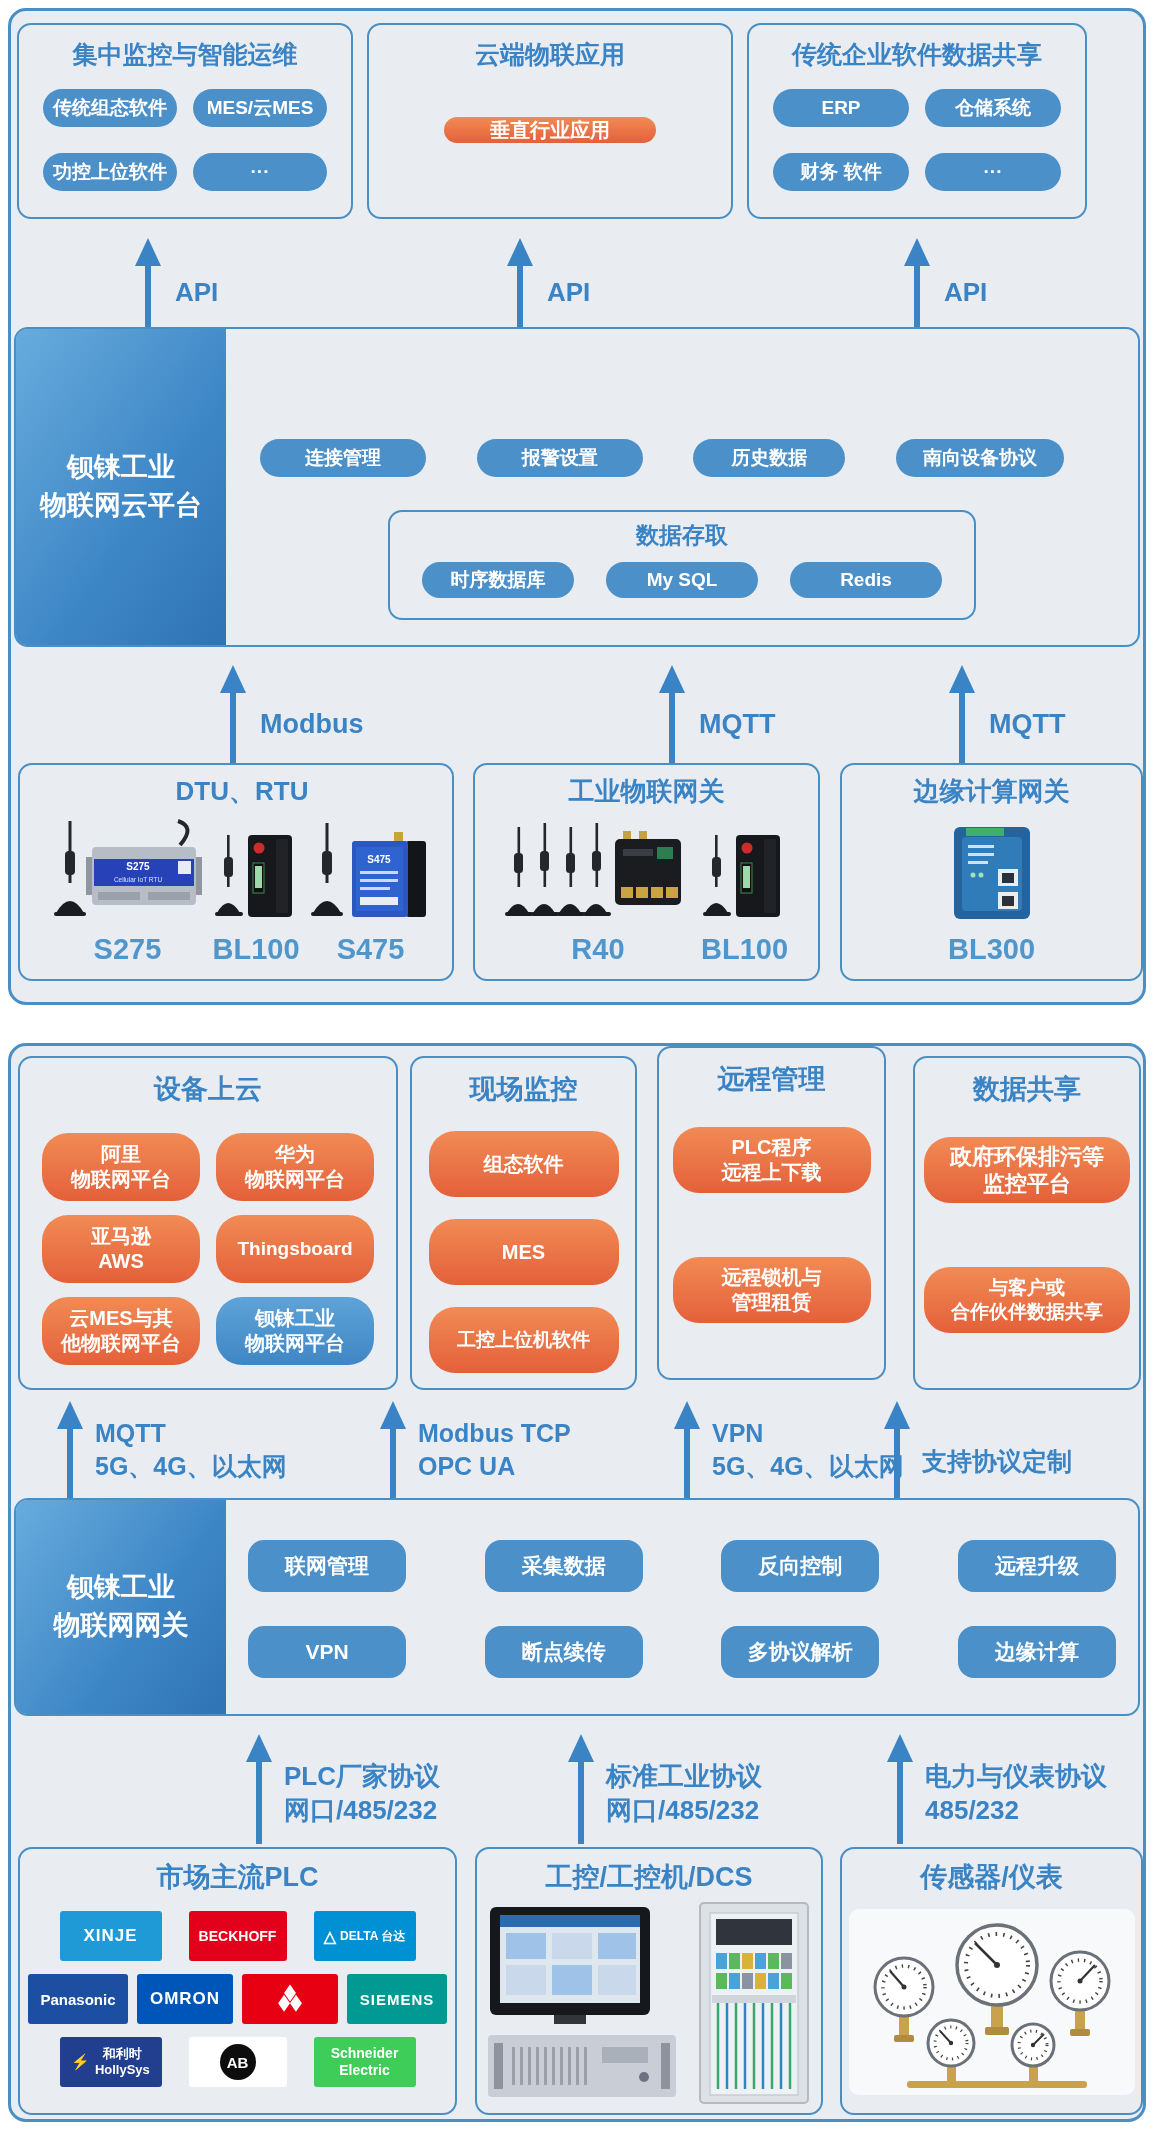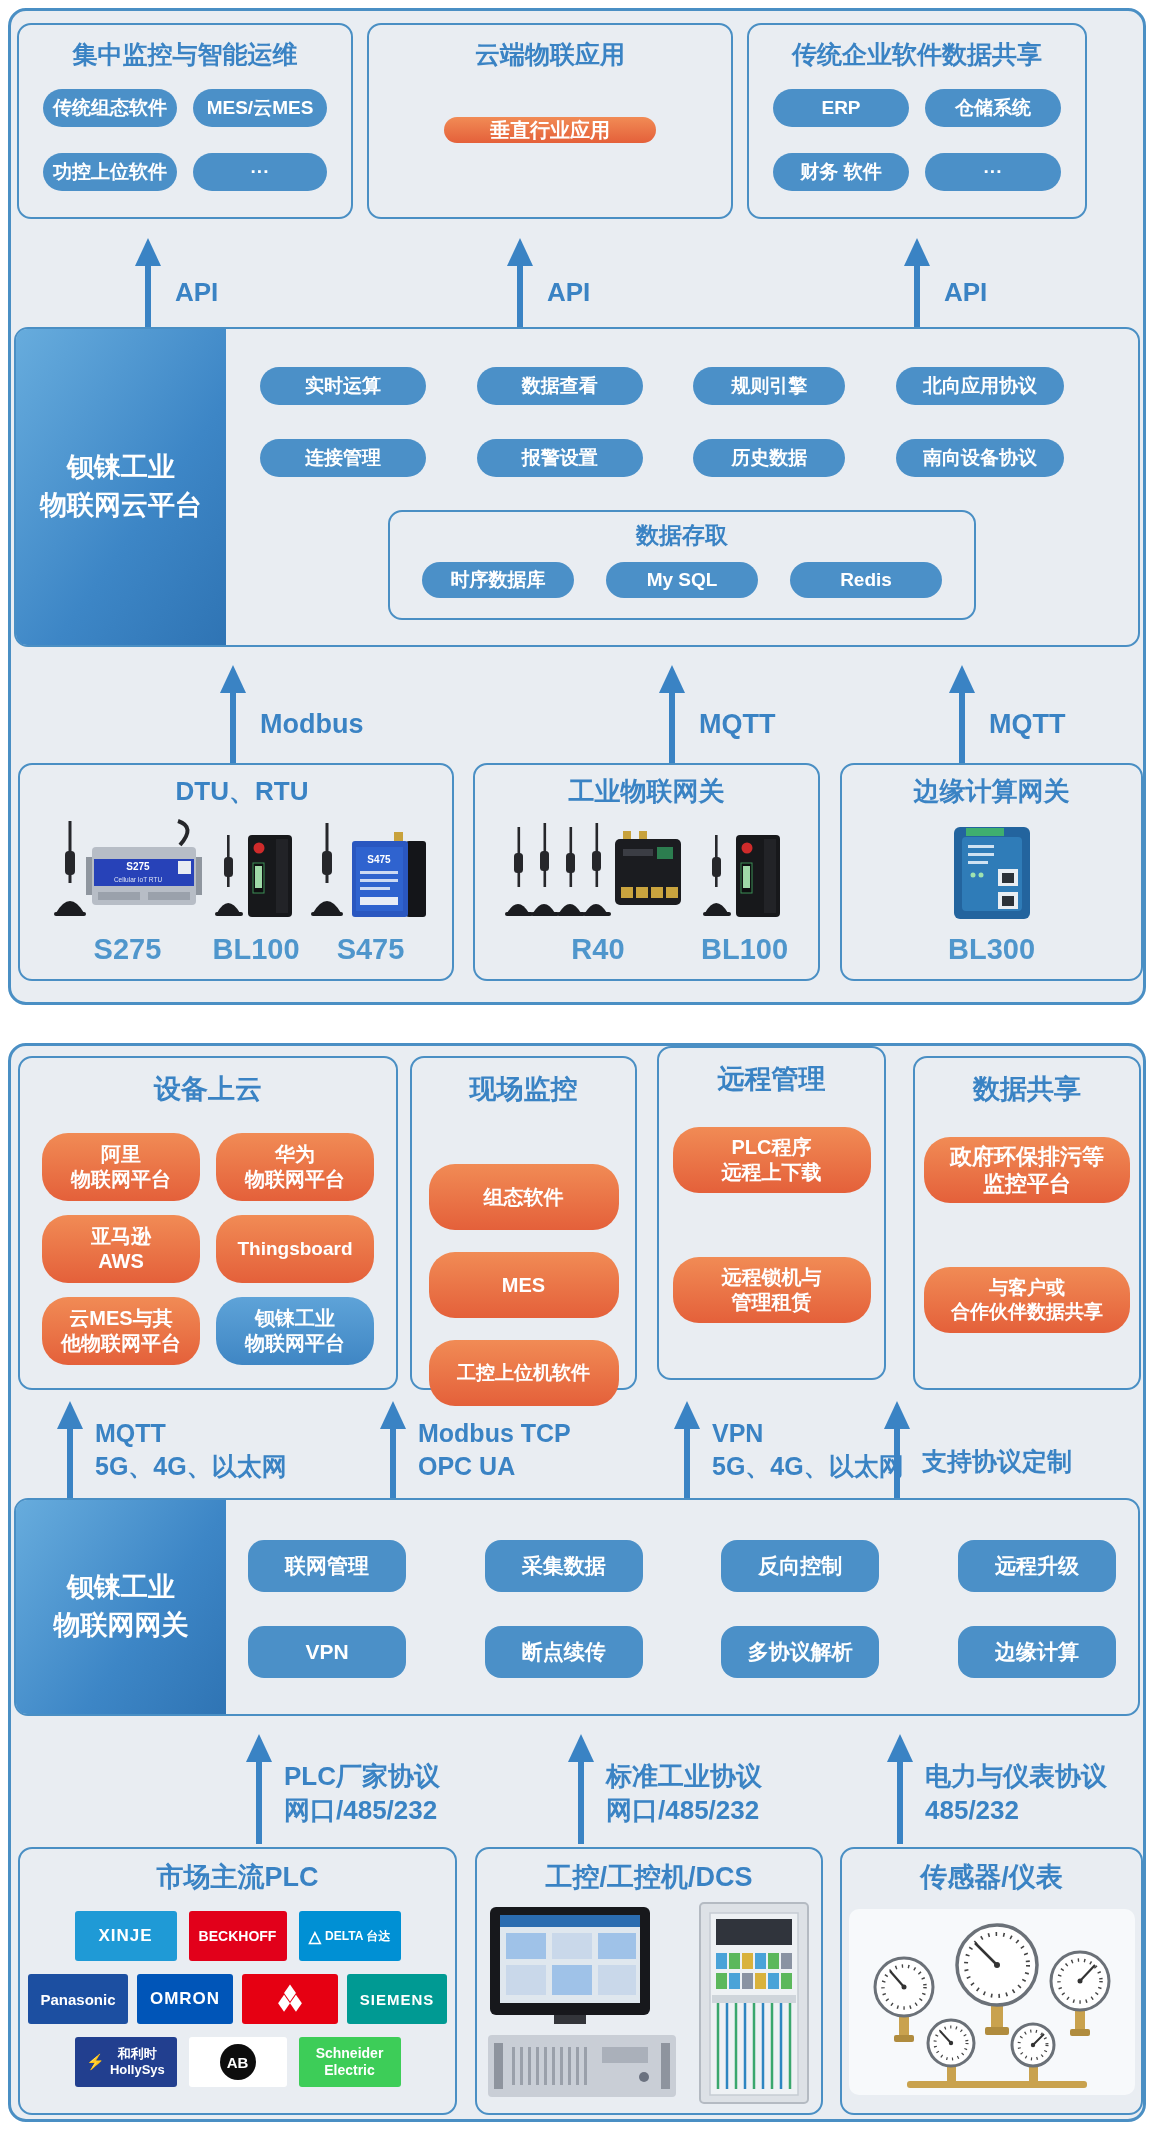--- a/index.html
+++ b/index.html
@@ -43,21 +43,21 @@
 
   .pill2 { background:linear-gradient(180deg,#f18b55,#e4603a); color:#fff; border-radius:26px;
            display:flex; align-items:center; justify-content:center; text-align:center;
            font-size:20px; font-weight:bold; line-height:1.25; }
   .pill2.blue { background:linear-gradient(180deg,#5ea3d8,#3f86c4); }
 
   .gpill { background:#4b90c8; color:#fff; border-radius:16px; width:158px; height:52px;
            display:flex; align-items:center; justify-content:center; font-size:21px; font-weight:bold; }
   .grow { position:absolute; left:22px; right:22px; display:flex; justify-content:space-between;gap:31px; }
 
-  .lrow { display:flex; justify-content:center; gap:12px; margin-top:13px; }
+  .lrow { display:flex; justify-content:center; gap:27px; margin-top:13px; }
   .chip { height:50px; border-radius:3px; display:flex; align-items:center; justify-content:center;
           color:#fff; font-weight:bold; }
 </style>
 </head>
 <body>
 
 <div class="panel" id="panel1">
 
   <div class="box" style="left:6px;top:12px;width:336px;height:196px;">
     <div class="btitle">集中监控与智能运维</div>
@@ -94,26 +94,20 @@
   </div>
   <div class="vgroup" style="left:893px;top:227px;height:89px;">
     <div class="arrow" style="height:89px;"></div>
     <div class="alabel" style="left:40px;top:38px;">API</div>
   </div>
 
   <div class="bigblock" style="top:316px;height:320px;">
     <div class="sidebar pre">钡铼工业
 物联网云平台</div>
     <div class="blockcontent">
-      <div class="prow" style="top:38px;">
-        <div class="pill" style="width:166px;">实时运算</div>
-        <div class="pill" style="width:166px;">数据查看</div>
-        <div class="pill" style="width:152px;">规则引擎</div>
-        <div class="pill" style="width:168px;">北向应用协议</div>
-      </div>
       <div class="prow" style="top:110px;">
         <div class="pill" style="width:166px;">连接管理</div>
         <div class="pill" style="width:166px;">报警设置</div>
         <div class="pill" style="width:152px;">历史数据</div>
         <div class="pill" style="width:168px;">南向设备协议</div>
       </div>
       <div class="box" style="left:162px;top:181px;width:588px;height:110px;">
         <div class="btitle" style="font-size:23px;margin-top:8px;">数据存取</div>
         <div style="display:flex;justify-content:space-evenly;margin-top:11px;">
           <div class="pill" style="width:152px;height:36px;">时序数据库</div>
@@ -289,21 +283,21 @@
       <div class="pill2 pre" style="height:68px;">云MES与其
 他物联网平台</div>
       <div class="pill2 blue pre" style="height:68px;">钡铼工业
 物联网平台</div>
     </div>
   </div>
 
   <div class="box" style="left:399px;top:10px;width:227px;height:334px;">
     <div class="btitle" style="font-size:27px;">现场监控</div>
     <div style="display:flex;flex-direction:column;align-items:center;gap:22px;margin-top:24px;">
-      <div class="pill2" style="width:190px;height:66px;margin-top:33px;">组态软件</div>
+      <div class="pill2" style="width:190px;height:66px;">组态软件</div>
       <div class="pill2" style="width:190px;height:66px;">MES</div>
       <div class="pill2" style="width:190px;height:66px;font-size:19px;">工控上位机软件</div>
     </div>
   </div>
 
   <div class="box" style="left:646px;top:0;width:229px;height:334px;">
     <div class="btitle" style="font-size:27px;">远程管理</div>
     <div class="pill2 pre" style="width:198px;height:66px;margin:30px auto 0;">PLC程序
 远程上下载</div>
     <div class="pill2 pre" style="width:198px;height:66px;margin:64px auto 0;">远程锁机与

